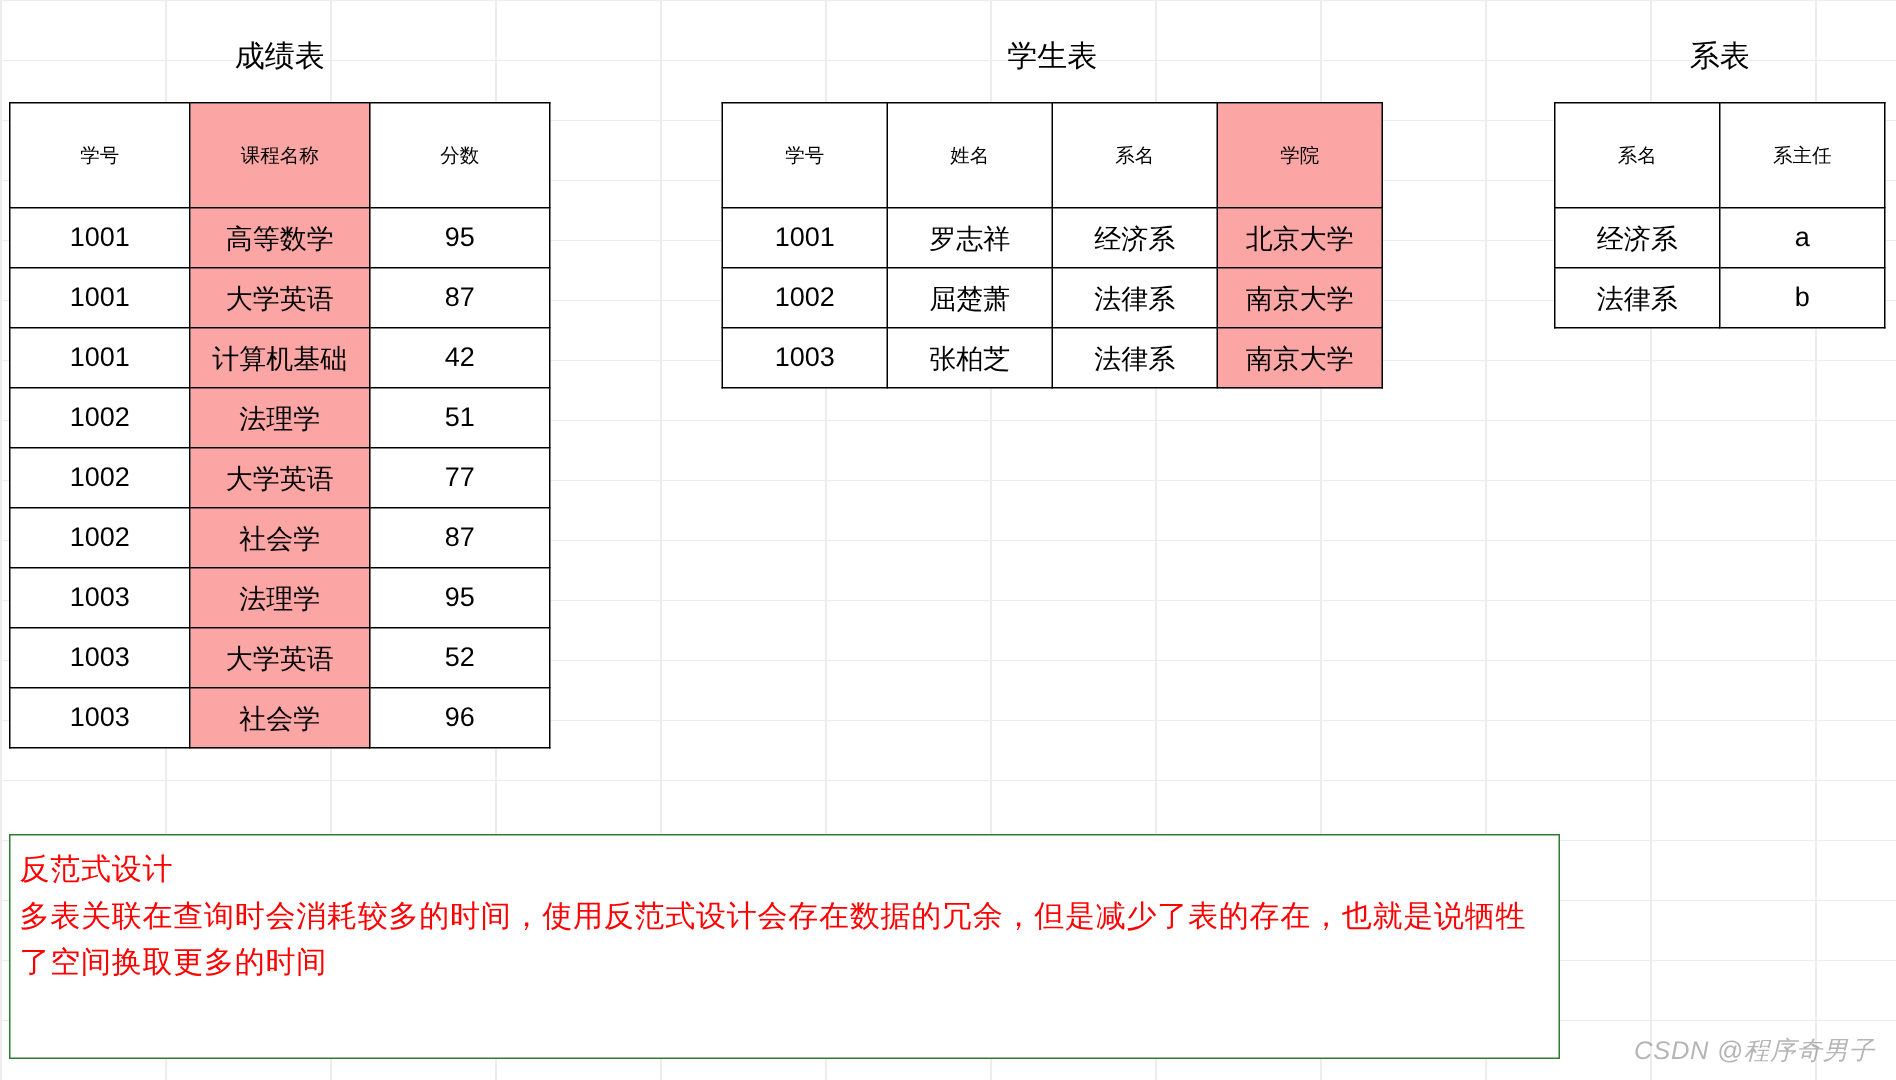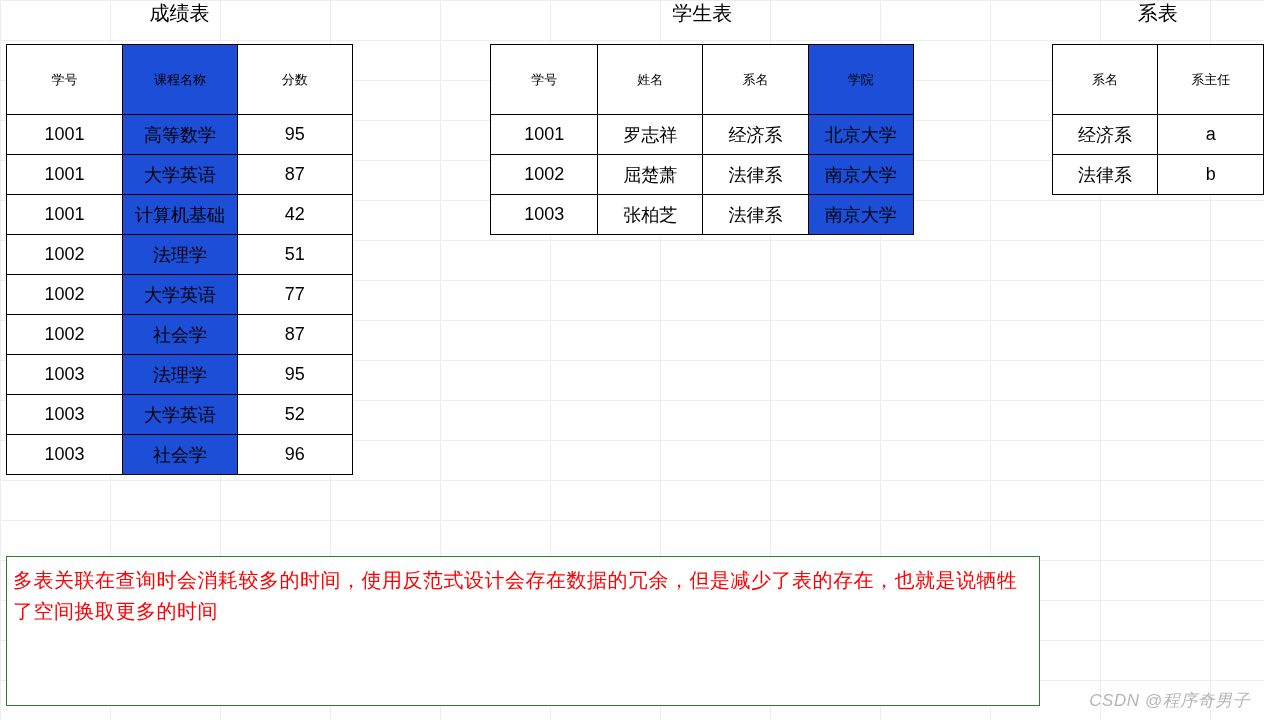--- a/index.html
+++ b/index.html
@@ -19,22 +19,22 @@
         linear-gradient(to right, #e0e0e0 1px, transparent 1px),
         linear-gradient(to bottom, #e0e0e0 1px, transparent 1px);
       background-size: 110px 40px;
       opacity: 0.55;
       pointer-events: none;
     }
     .tables-wrap {
       position: relative;
       display: flex;
       align-items: flex-start;
-      gap: 16px;
-      padding-top: 0;
+      gap: 2px;
+      padding-top: 24px;
       padding-left: 6px;
     }
     .tbl-block { display: flex; flex-direction: column; align-items: center; }
     .tbl-title {
       font-size: 20px;
       margin-bottom: 18px;
       height: 26px;
       display: flex;
       align-items: center;
     }
@@ -46,21 +46,21 @@
       border: 1px solid #000;
       text-align: center;
       vertical-align: middle;
       padding: 0 6px;
       height: 40px;
       font-weight: normal;
     }
     th { height: 70px; font-size: 13px; }
     .w-sm { width: 110px; }
     .w-md { width: 120px; }
-    .red { background: #1d4ed8; color: #000; }
+    .red { background: #fca5a5; color: #000; }
     
     .sp1 { width: 110px; }
     .sp2 { width: 110px; }
     
     .note {
       position: absolute;
       left: 6px;
       top: 556px;
       width: 1034px;
       height: 150px;
@@ -206,16 +206,17 @@
             <td class="w-sm">法律系</td>
             <td class="w-sm">b</td>
           </tr>
       </tbody>
     </table>
   </div>
 
 </div>
 
 <div class="note">
+  <div>反范式设计</div>
   <div>多表关联在查询时会消耗较多的时间，使用反范式设计会存在数据的冗余，但是减少了表的存在，也就是说牺牲了空间换取更多的时间</div>
 </div>
 
 <div class="watermark">CSDN @程序奇男子</div>
 
 </body></html>

